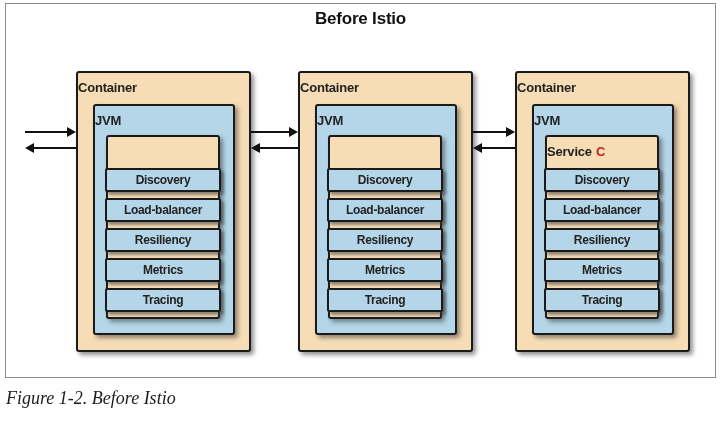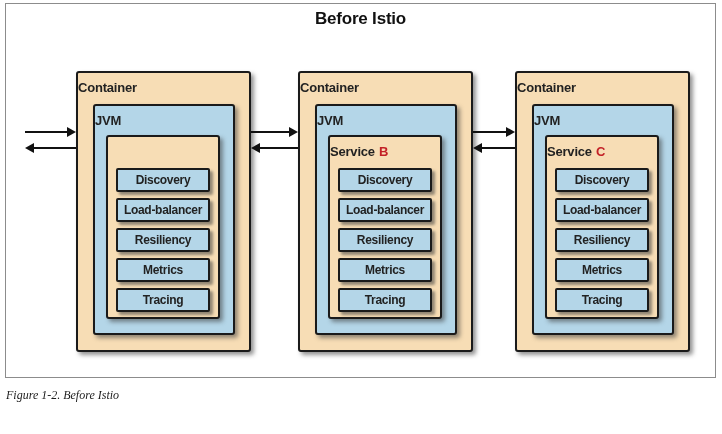--- a/index.html
+++ b/index.html
@@ -53,21 +53,21 @@
     border:2px solid var(--box-border);border-radius:3px;
     box-shadow:3px 3px 4px rgba(60,60,60,0.55);
   }
   .service-letter{color:var(--service-letter-red);margin-left:4px;}
 
   .features{
     position:absolute;top:31px;left:0;right:0;
     display:flex;flex-direction:column;align-items:center;gap:6px;
   }
   .feature-box{
-    width:94px;height:24px;
+    width:116px;height:24px;
     background:var(--feature-fill);
     border:2px solid var(--box-border);border-radius:2px;
     box-shadow:3px 3px 3px rgba(60,60,60,0.55);
     display:flex;align-items:center;justify-content:center;
     font-size:12px;font-weight:bold;color:#222;
     letter-spacing:-0.3px;white-space:nowrap;
   }
 
   .arrow{position:absolute;height:2px;background:var(--arrow-color);}
   .arrow-r::after{
@@ -77,21 +77,21 @@
   }
   .arrow-l::before{
     content:'';position:absolute;left:-9px;top:-4.5px;width:0;height:0;
     border-top:5.5px solid transparent;border-bottom:5.5px solid transparent;
     border-right:9px solid var(--arrow-color);
   }
 
   .figure-caption{
     position:absolute;left:6px;top:388px;
     font-family:"Liberation Serif",serif;font-style:italic;
-    font-size:12px;color:#1c1c1c;
+    font-size:18px;color:#1c1c1c;
   }
 </style>
 </head>
 <body>
 
 <div class="page">
   <div class="figure-frame">
     <div class="figure-title">Before Istio</div>
 
     <div class="container-box pos-0">
@@ -108,21 +108,20 @@
           </div>
         </div>
       </div>
     </div>
 
     <div class="container-box pos-1">
       <div class="box-label">Container</div>
       <div class="jvm-box">
         <div class="box-label">JVM</div>
         <div class="service-box">
-          <div class="box-label"><span>Service</span><span class="service-letter">B</span></div>
           <div class="features">
             <div class="feature-box">Discovery</div>
             <div class="feature-box">Load-balancer</div>
             <div class="feature-box">Resiliency</div>
             <div class="feature-box">Metrics</div>
             <div class="feature-box">Tracing</div>
           </div>
         </div>
       </div>
     </div>

